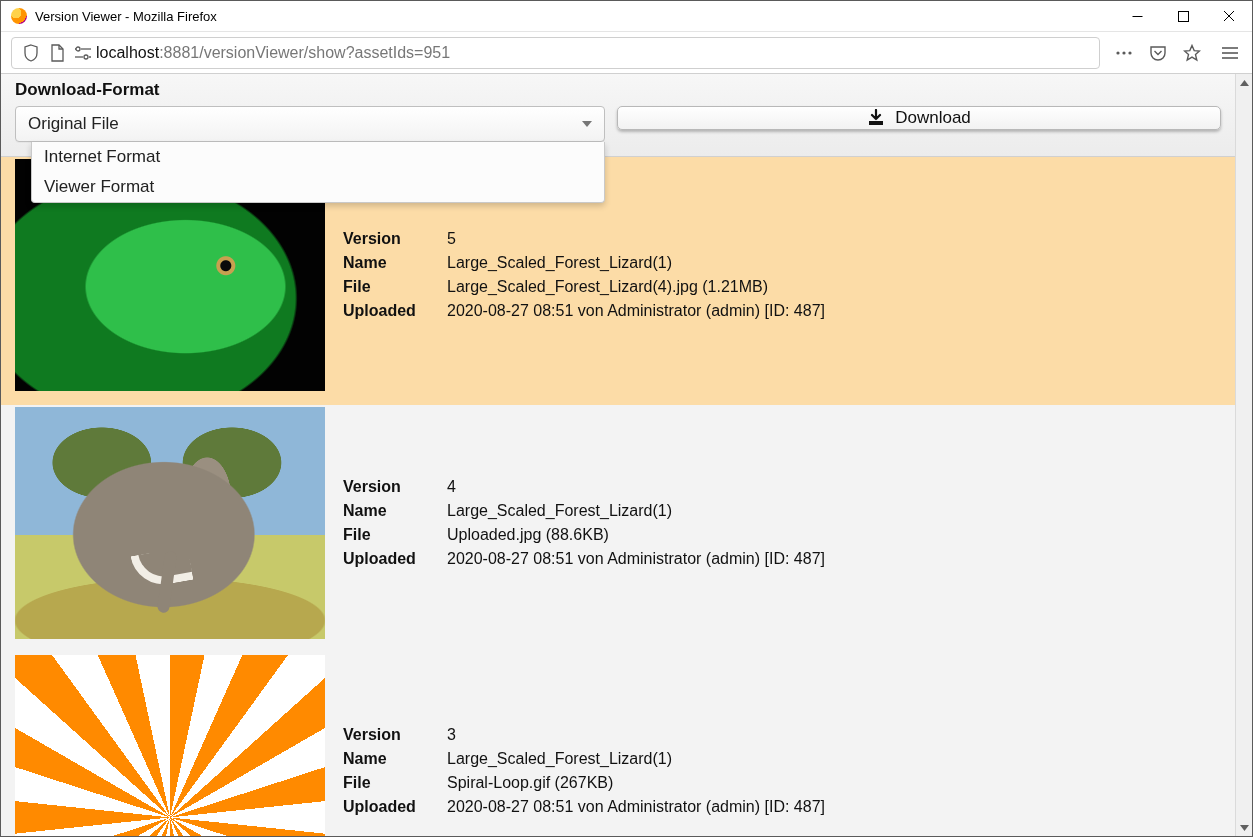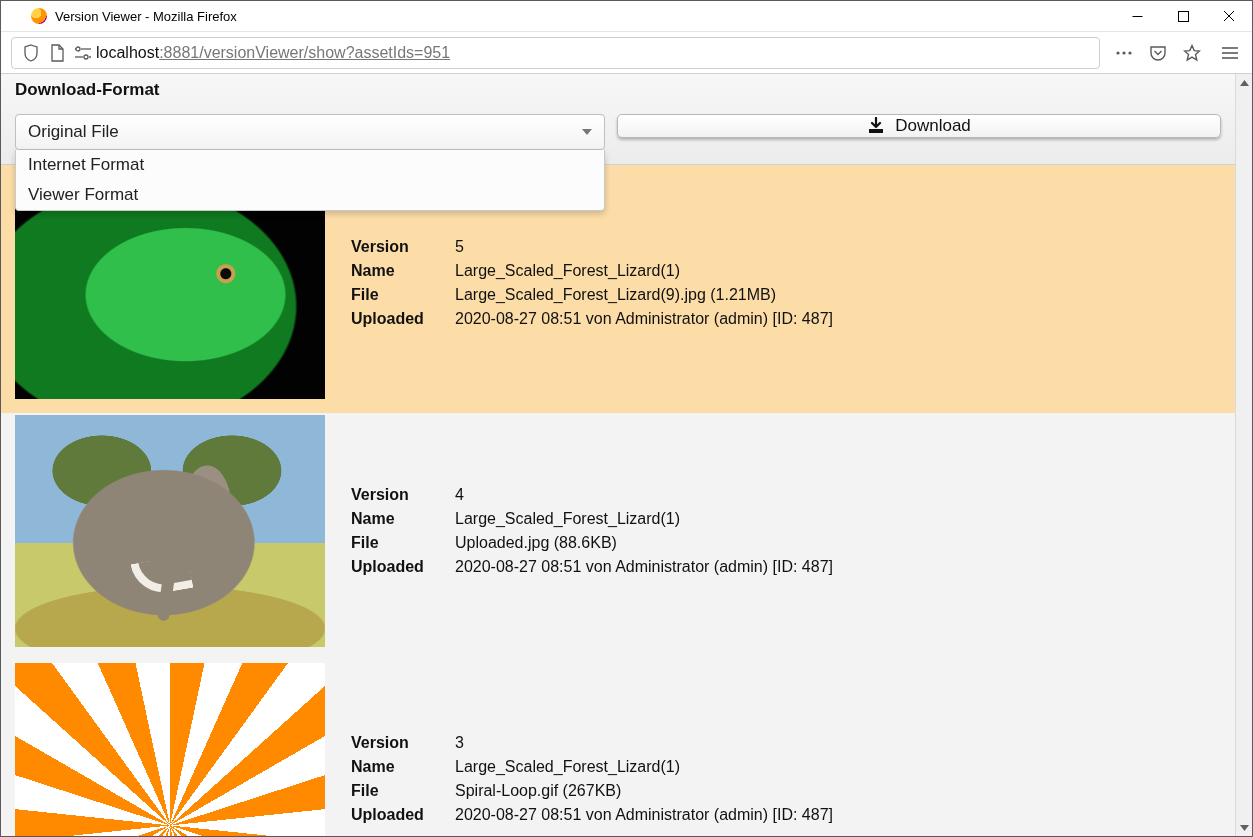--- a/index.html
+++ b/index.html
@@ -19,21 +19,20 @@
       background: #fff;
     }
 
     
     .titlebar {
       height: 31px;
       display: flex;
       align-items: center;
       background: #fff;
       border-bottom: 1px solid #e5e5e5;
-      padding-left: 20px;
     }
     .titlebar .ff-icon {
       width: 16px; height: 16px; margin: 0 8px 0 10px;
       border-radius: 50%;
       background: radial-gradient(circle at 30% 30%, #ffd24a 0 35%, #ff9400 36% 70%, #b5007f 71% 100%);
       position: relative;
     }
     .titlebar .title {
       flex: 0 0 auto;
       color: #000;
@@ -70,21 +69,21 @@
       color: #555;
       font-size: 16px;
     }
     .addr-glyph {
       width: 26px; height: 26px;
       display: flex; align-items: center; justify-content: center;
       color: #5a5a5a;
     }
     .addr-url { flex: 1; display: flex; align-items: flex-start; gap: 0; }
     .addr-host { color: #111; }
-    .addr-path { color: #777; text-decoration: underline; }
+    .addr-path { color: #777; }
     .addr-right-btn {
       width: 32px; height: 32px;
       display: flex; align-items: center; justify-content: center;
       color: #5a5a5a;
     }
     .hamburger {
       width: 36px; height: 36px;
       display: flex; align-items: center; justify-content: center;
       margin-left: 2px;
     }
@@ -119,21 +118,21 @@
     
     .toolbar {
       background: linear-gradient(#f7f7f7, #ececec);
       border-bottom: 1px solid #d0d0d0;
       padding: 6px 14px 14px 14px;
     }
     .toolbar-label {
       font-weight: 700;
       font-size: 17px;
       color: #111;
-      margin-bottom: 14px;
+      margin-bottom: 6px;
     }
     .toolbar-controls {
       display: flex;
       gap: 12px;
       align-items: flex-start;
     }
     .format-dd {
       width: 590px;
       position: relative;
     }
@@ -152,21 +151,21 @@
       box-shadow: 0 1px 0 rgba(0,0,0,0.03);
     }
     .dd-caret {
       width: 0; height: 0;
       border-left: 5px solid transparent;
       border-right: 5px solid transparent;
       border-top: 6px solid #777;
     }
     .dd-list {
       position: absolute;
-      top: 36px; left: 0; right: 0;
+      top: 36px; left: 16px; right: 0;
       background: #fcfcfc;
       border: 1px solid #c9c9c9;
       border-top: none;
       border-radius: 0 0 4px 4px;
       box-shadow: 0 3px 6px rgba(0,0,0,0.18);
       z-index: 50;
     }
     .dd-item {
       padding: 5px 12px;
       font-size: 17px;
@@ -186,21 +185,21 @@
       color: #111;
       box-shadow: 0 2px 3px rgba(0,0,0,0.25);
     }
 
     
     .versions {
       padding: 0;
     }
     .version-row {
       display: flex;
-      gap: 26px;
+      gap: 18px;
       padding: 0 0 14px 14px;
       align-items: flex-start;
       min-height: 242px;
     }
     .version-row.selected {
       background: #fcdca7;
     }
     .thumb {
       width: 310px;
       height: 232px;
@@ -374,21 +373,21 @@
               <div class="meta-row">
                 <div class="meta-label">Version</div>
                 <div class="meta-value">5</div>
               </div>
               <div class="meta-row">
                 <div class="meta-label">Name</div>
                 <div class="meta-value">Large_Scaled_Forest_Lizard(1)</div>
               </div>
               <div class="meta-row">
                 <div class="meta-label">File</div>
-                <div class="meta-value">Large_Scaled_Forest_Lizard(9).jpg (1.21MB)</div>
+                <div class="meta-value">Large_Scaled_Forest_Lizard(4).jpg (1.21MB)</div>
               </div>
               <div class="meta-row">
                 <div class="meta-label">Uploaded</div>
                 <div class="meta-value">2020-08-27 08:51 von Administrator (admin) [ID: 487]</div>
               </div>
             </div>
           </div>
           <div class="version-row">
             <div class="thumb thumb-elephant"></div>
             <div class="meta">

